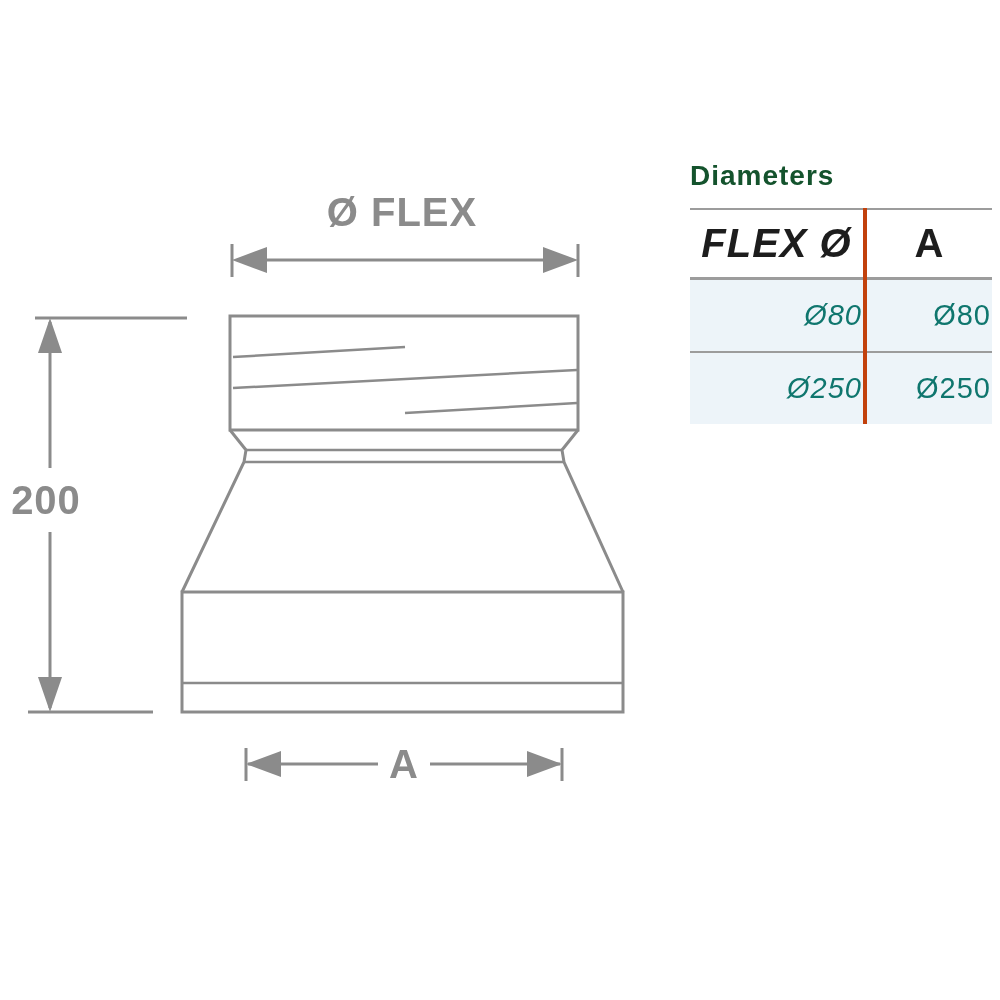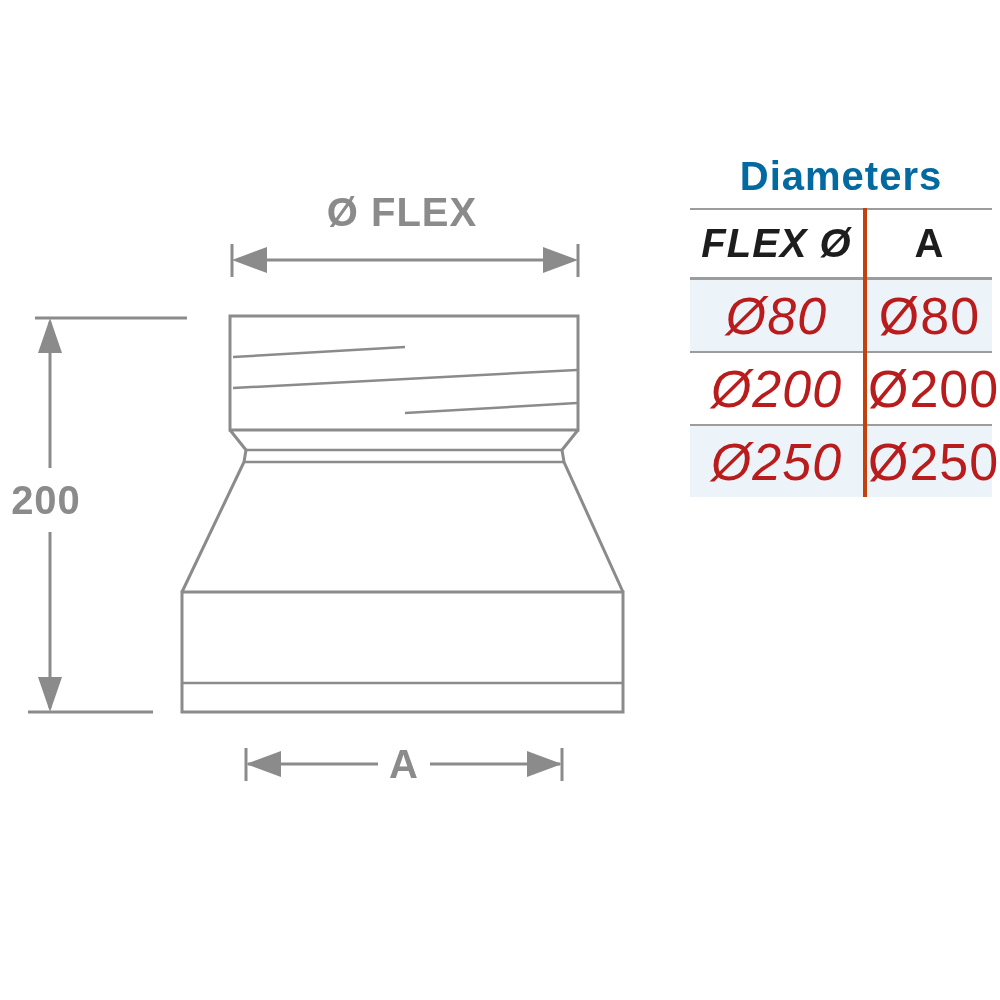--- a/index.html
+++ b/index.html
@@ -43,24 +43,24 @@
     fill: #8b8b8b;
     stroke: none;
   }
   .panel {
     position: absolute;
     left: 690px;
     top: 152px;
     width: 302px;
   }
   .panel-title {
-    text-align: center;
-    font-size: 40px;
+    text-align: left;
+    font-size: 28px;
     font-weight: bold;
-    color: #0369a1;
+    color: #14532d;
     letter-spacing: 1px;
     height: 56px;
     line-height: 48px;
   }
   table.dia-table {
     border-collapse: collapse;
     width: 302px;
     table-layout: fixed;
   }
   .dia-table col.c1 { width: 175px; }
@@ -71,24 +71,24 @@
     font-weight: bold;
     color: #1d1d1d;
     text-align: center;
     letter-spacing: 1px;
     border-top: 2px solid #9c9c9c;
     border-bottom: 3px solid #9c9c9c;
     background: #ffffff;
   }
   .dia-table td {
     height: 69px;
-    font-size: 52px;
+    font-size: 29px;
     font-weight: 300;
-    color: #b91c1c;
-    text-align: center;
+    color: #0f766e;
+    text-align: right;
     letter-spacing: 1px;
     border-bottom: 2px solid #9c9c9c;
     background: #ffffff;
   }
   .dia-table th.col-flex, .dia-table td.col-flex {
     border-right: 4px solid #c2410c;
     font-style: italic;
   }
   .dia-table tr.alt td {
     background: #edf4f9;
@@ -158,24 +158,20 @@
         <tr>
           <th class="col-flex">FLEX Ø</th>
           <th>A</th>
         </tr>
       </thead>
       <tbody>
         <tr class="alt">
           <td class="col-flex">Ø80</td>
           <td>Ø80</td>
         </tr>
-        <tr>
-          <td class="col-flex">Ø200</td>
-          <td>Ø200</td>
-        </tr>
         <tr class="alt">
           <td class="col-flex">Ø250</td>
           <td>Ø250</td>
         </tr>
       </tbody>
     </table>
   </div>
 
 </div>
 

